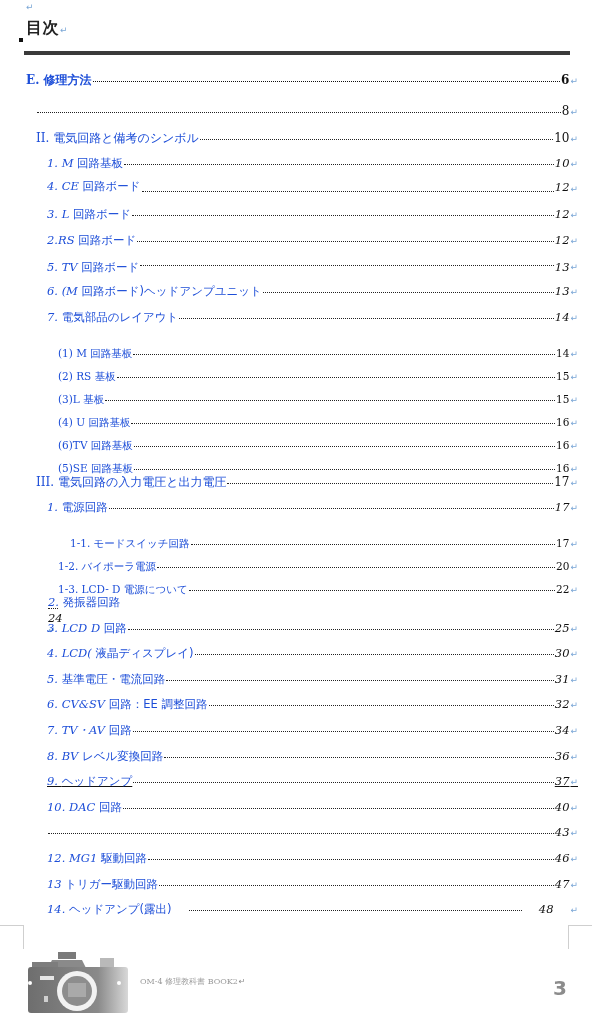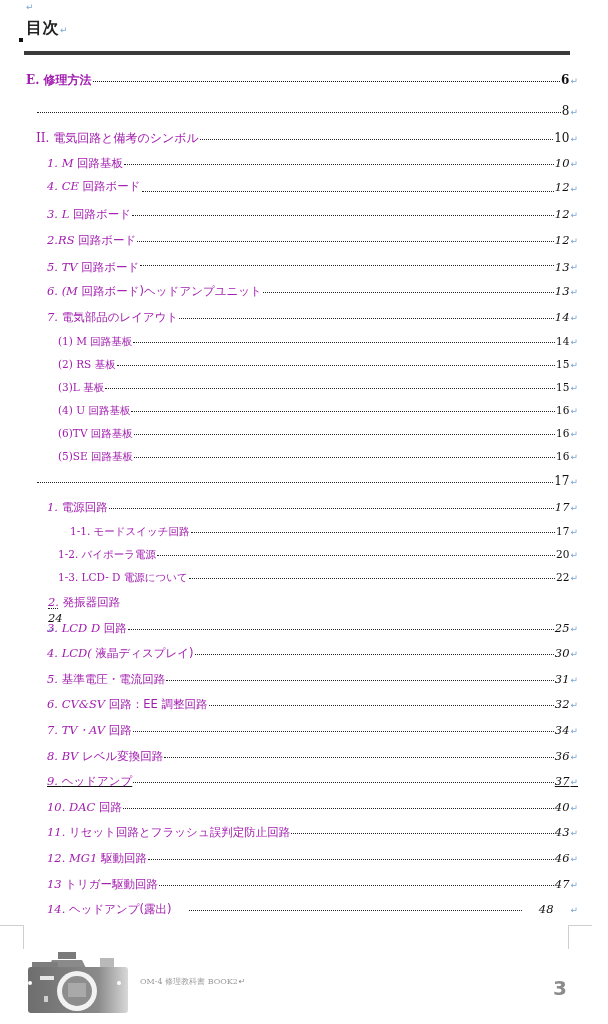--- a/index.html
+++ b/index.html
@@ -64,21 +64,21 @@
       display: flex;
       align-items: baseline;
       right: 30px;
       height: 18px;
       font-size: 11.5px;
       white-space: nowrap;
     }
     .toc-row .label {
       font-family: "DejaVu Sans", sans-serif;
       flex: 0 0 auto;
-      color: #a21caf;
+      color: #1d4ed8;
     }
     .toc-row .num {
       font-family: "DejaVu Serif", serif;
     }
     .toc-row .leader {
       flex: 1 1 auto;
       border-bottom: 1px dotted #222;
       margin: 0 1px;
       transform: translateY(-2px);
       min-width: 10px;
@@ -87,21 +87,21 @@
       flex: 0 0 auto;
       font-family: "DejaVu Serif", serif;
     }
     .lv0 { font-weight: bold; font-size: 12px; }
     .lv0 .label { font-weight: bold; font-family: "DejaVu Sans", sans-serif; }
     .lv0 .page { font-weight: bold; }
     .lv0 .leader { border-bottom: 1.5px dotted #111; }
     .lv1 { font-size: 12px; }
     .lv2 { font-size: 11.5px; }
     .lv2 .num, .lv2 .page { font-style: italic; }
-    .lv3 { font-size: 10.5px; }
+    .lv3 { font-size: 10.5px; margin-top: 12px; }
     .lv3 .label { font-size: 10.5px; }
 
     .crop-mark {
       position: absolute;
       border-color: #cfcfcf;
       border-style: solid;
       width: 24px;
       height: 24px;
     }
     .crop-left {
@@ -241,20 +241,21 @@
       <span class="page">16</span>
       <span class="para-mark">↵</span>
     </div>
     <div class="toc-row lv3" style="top: 450px; left: 58px;">
       <span class="label"><span class="num">(5)SE</span> <span>回路基板</span></span>
       <span class="leader"></span>
       <span class="page">16</span>
       <span class="para-mark">↵</span>
     </div>
     <div class="toc-row lv1" style="top: 474px; left: 36px;">
+      <span class="label"><span class="num">III.</span> <span>電気回路の入力電圧と出力電圧</span></span>
       <span class="leader"></span>
       <span class="page">17</span>
       <span class="para-mark">↵</span>
     </div>
     <div class="toc-row lv2" style="top: 500px; left: 47px;">
       <span class="label"><span class="num">1.</span> <span>電源回路</span></span>
       <span class="leader"></span>
       <span class="page">17</span>
       <span class="para-mark">↵</span>
     </div>
@@ -324,21 +325,20 @@
       <span class="page">37</span>
       <span class="para-mark">↵</span>
     </div>
     <div class="toc-row lv2" style="top: 800px; left: 47px;">
       <span class="label"><span class="num">10. DAC</span> <span>回路</span></span>
       <span class="leader"></span>
       <span class="page">40</span>
       <span class="para-mark">↵</span>
     </div>
     <div class="toc-row lv2" style="top: 825px; left: 47px;">
-      <span class="label"><span class="num">11.</span> <span>リセット回路とフラッシュ誤判定防止回路</span></span>
       <span class="leader"></span>
       <span class="page">43</span>
       <span class="para-mark">↵</span>
     </div>
     <div class="toc-row lv2" style="top: 851px; left: 47px;">
       <span class="label"><span class="num">12. MG1</span> <span>駆動回路</span></span>
       <span class="leader"></span>
       <span class="page">46</span>
       <span class="para-mark">↵</span>
     </div>

